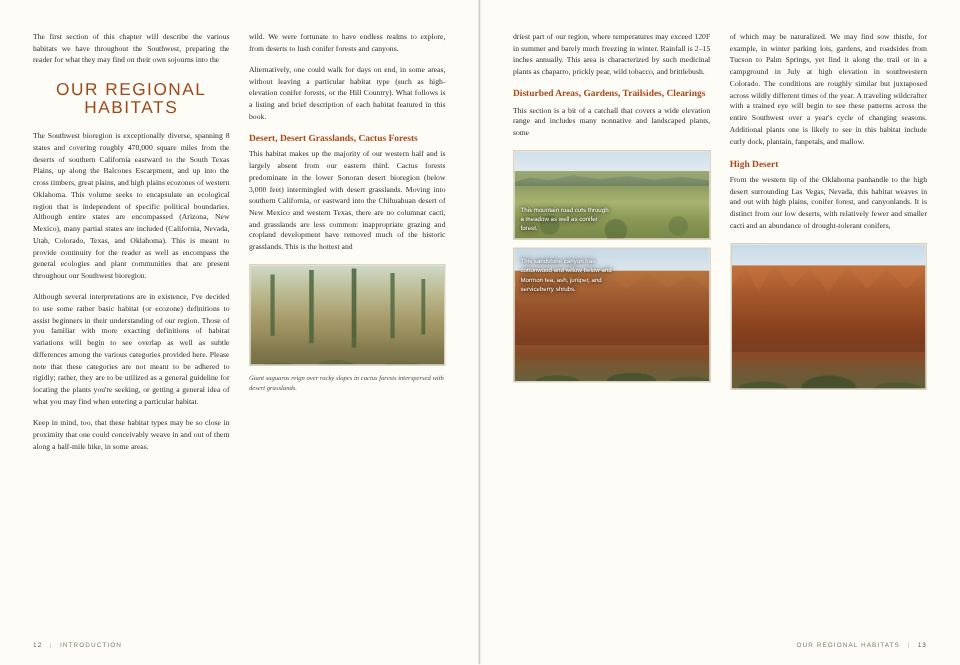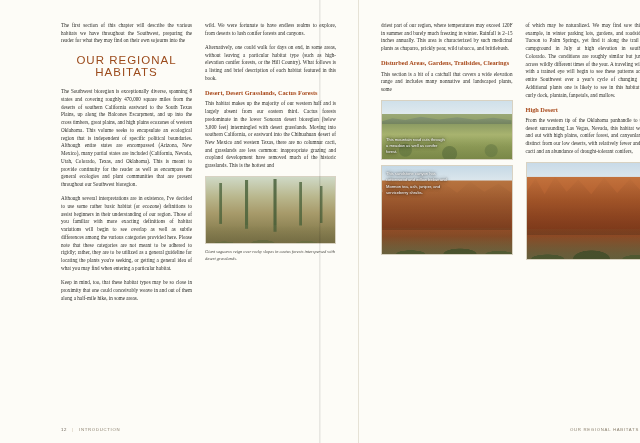--- a/index.html
+++ b/index.html
@@ -8,21 +8,20 @@
     width: 640px; height: 443px;
     background: #fdfcf7;
     font-family: "Liberation Serif", serif;
     overflow: hidden;
   }
   .spread {
     position: relative;
     width: 640px; height: 443px;
     display: flex;
     background: #fdfcf7;
-    padding-left: 39px;
   }
   .page {
     position: relative;
     width: 320px; height: 443px;
     padding: 22px 22px 26px 22px;
     background: #fdfcf7;
   }
   .page-left { border-right: 1px solid #e6e2d6; }
   .gutter {
     position: absolute;

